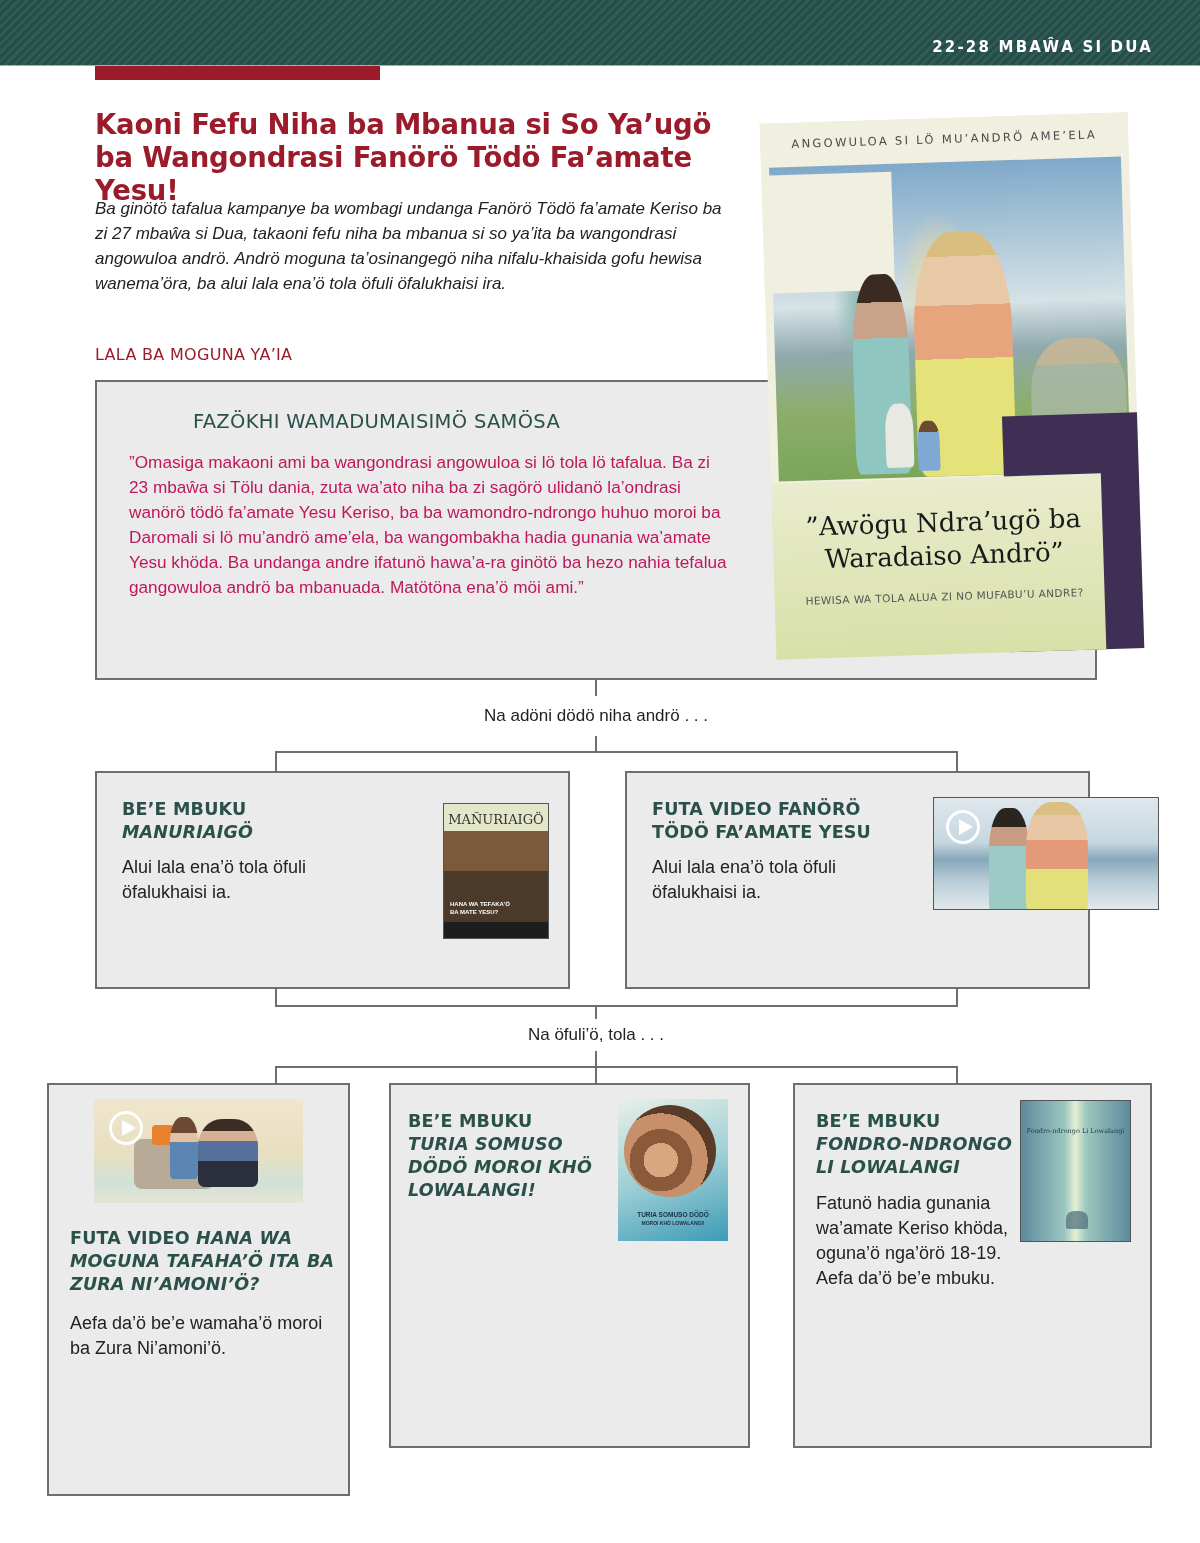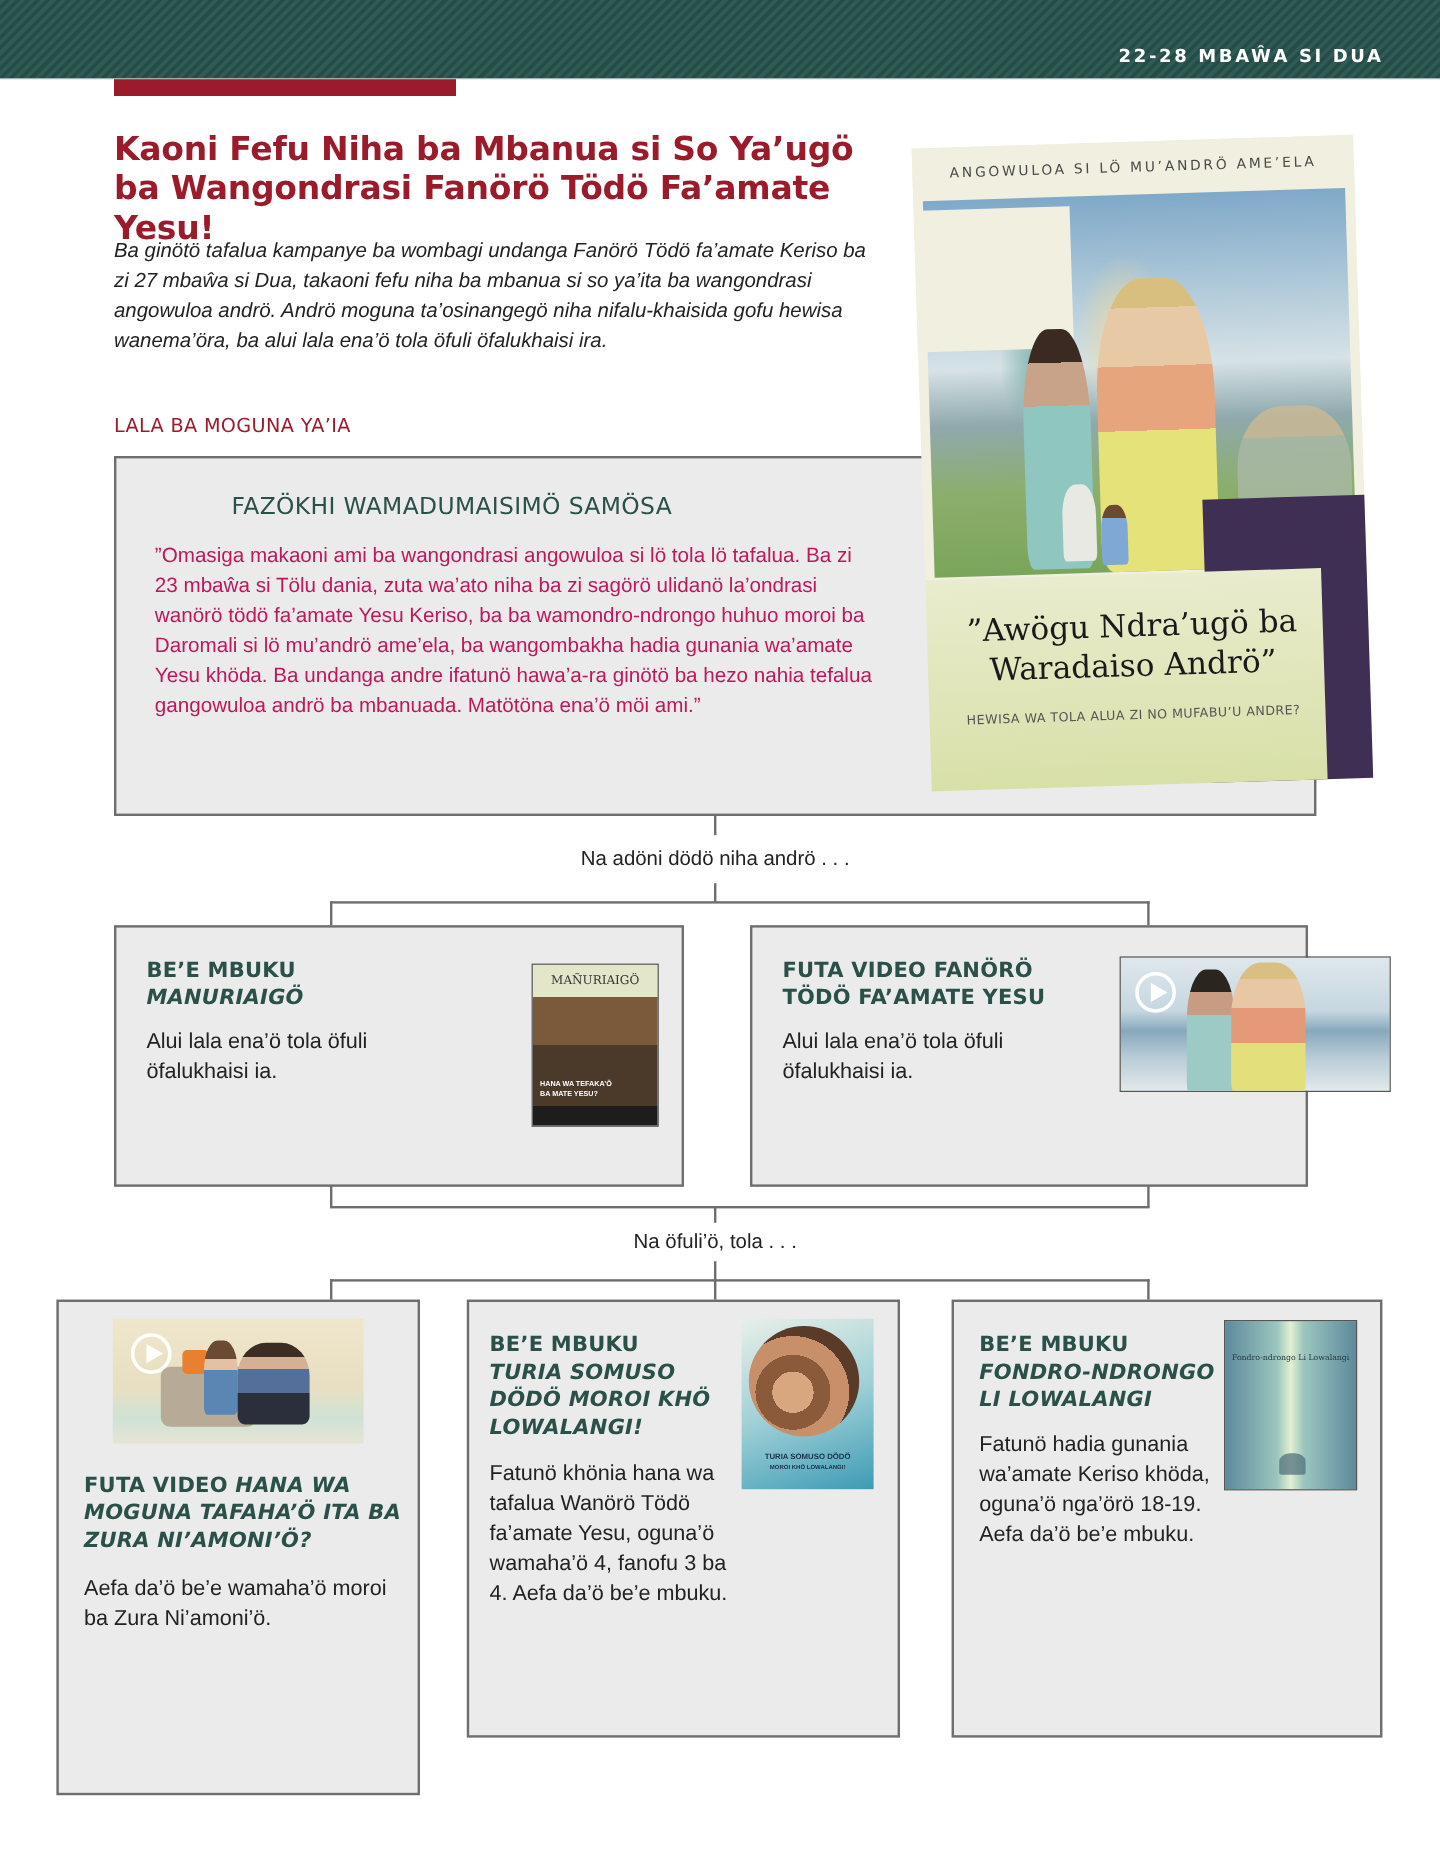--- a/index.html
+++ b/index.html
@@ -149,21 +149,21 @@
 <div class="line" style="left:275px;top:751px;width:2px;height:21px;"></div>
 <div class="line" style="left:956px;top:751px;width:2px;height:21px;"></div>
 
 <div class="box" style="left:95px;top:771px;width:475px;height:218px;">
   <div class="card-heading" style="left:25px;top:25px;width:300px;">
     <div>BE’E MBUKU</div>
     <div class="it">MANURIAIGÖ</div>
   </div>
   <div class="card-text" style="left:25px;top:82px;width:220px;">Alui lala ena’ö tola öfuli öfalukhaisi ia.</div>
   <div class="thumb" style="left:346px;top:30px;width:106px;height:136px;background:linear-gradient(180deg,#e4e6c9 0 20%,#7a5a3b 20% 50%,#4b3a2a 50% 88%,#1d1d1d 88% 100%);">
-    <div style="position:absolute;left:0;top:8px;width:100%;text-align:center;font-family:'DejaVu Serif',serif;font-size:10px;color:#333;">MAÑURIAIGÖ</div>
+    <div style="position:absolute;left:0;top:8px;width:100%;text-align:center;font-family:'DejaVu Serif',serif;font-size:13px;color:#333;">MAÑURIAIGÖ</div>
     <div style="position:absolute;left:6px;top:96px;font-size:6px;line-height:8px;color:#fff;font-weight:bold;">
       <div>HANA WA TEFAKA’Ö</div>
       <div>BA MATE YESU?</div>
     </div>
   </div>
 </div>
 
 <div class="box" style="left:625px;top:771px;width:465px;height:218px;">
   <div class="card-heading" style="left:25px;top:25px;width:240px;">
     <div>FUTA VIDEO FANÖRÖ TÖDÖ FA’AMATE YESU</div>
@@ -199,21 +199,20 @@
     <span class="it">HANA WA MOGUNA TAFAHA’Ö ITA BA ZURA NI’AMONI’Ö?</span>
   </div>
   <div class="card-text" style="left:21px;top:226px;width:270px;">Aefa da’ö be’e wamaha’ö moroi ba Zura Ni’amoni’ö.</div>
 </div>
 
 <div class="box" style="left:389px;top:1083px;width:361px;height:365px;">
   <div class="card-heading" style="left:17px;top:25px;width:200px;">
     <div>BE’E MBUKU</div>
     <div class="it">TURIA SOMUSO DÖDÖ MOROI KHÖ LOWALANGI!</div>
   </div>
-  <div class="card-text" style="left:17px;top:130px;width:210px;">Fatunö khönia hana wa tafalua Wanörö Tödö fa’amate Yesu, oguna’ö wamaha’ö 4, fanofu 3 ba 4. Aefa da’ö be’e mbuku.</div>
   <div class="thumb" style="left:227px;top:14px;width:110px;height:142px;border:none;background:linear-gradient(160deg,#e8efe8 0%,#9fd0d6 50%,#3d9bb5 100%);">
     <div style="position:absolute;left:6px;top:6px;width:92px;height:92px;border-radius:50%;background:radial-gradient(circle at 40% 60%,#d9a77f 0 22%,#8a5a3a 22% 40%,#c78f6a 40% 60%,#5a3a28 60% 100%);"></div>
     <div style="position:absolute;left:0;top:112px;width:100%;text-align:center;font-size:6.5px;line-height:8px;color:#1d2d4a;font-weight:bold;">
       <div>TURIA SOMUSO DÖDÖ</div>
       <div style="font-size:5px;">MOROI KHÖ LOWALANGI!</div>
     </div>
   </div>
 </div>
 
 <div class="box" style="left:793px;top:1083px;width:359px;height:365px;">

